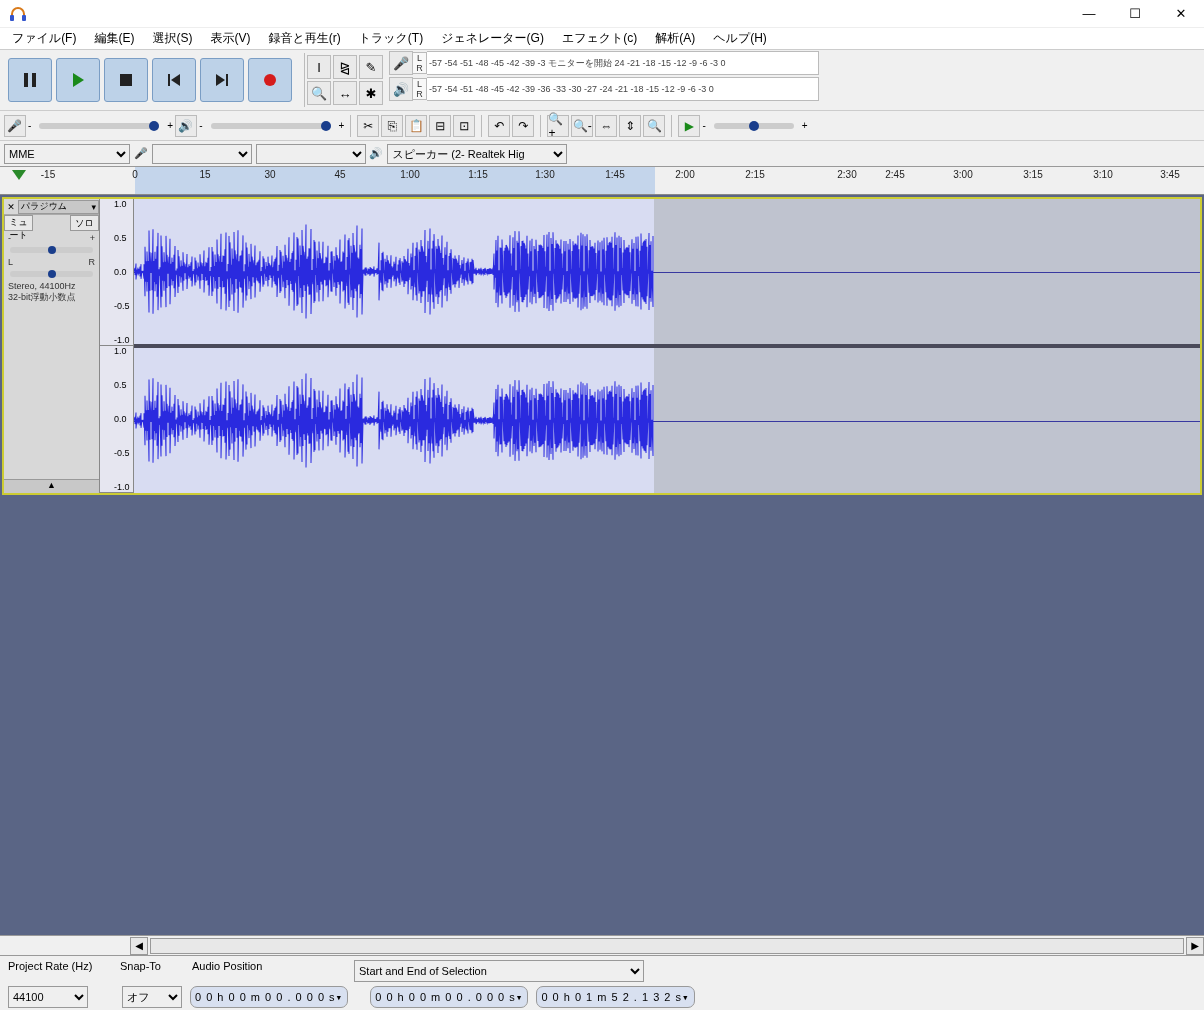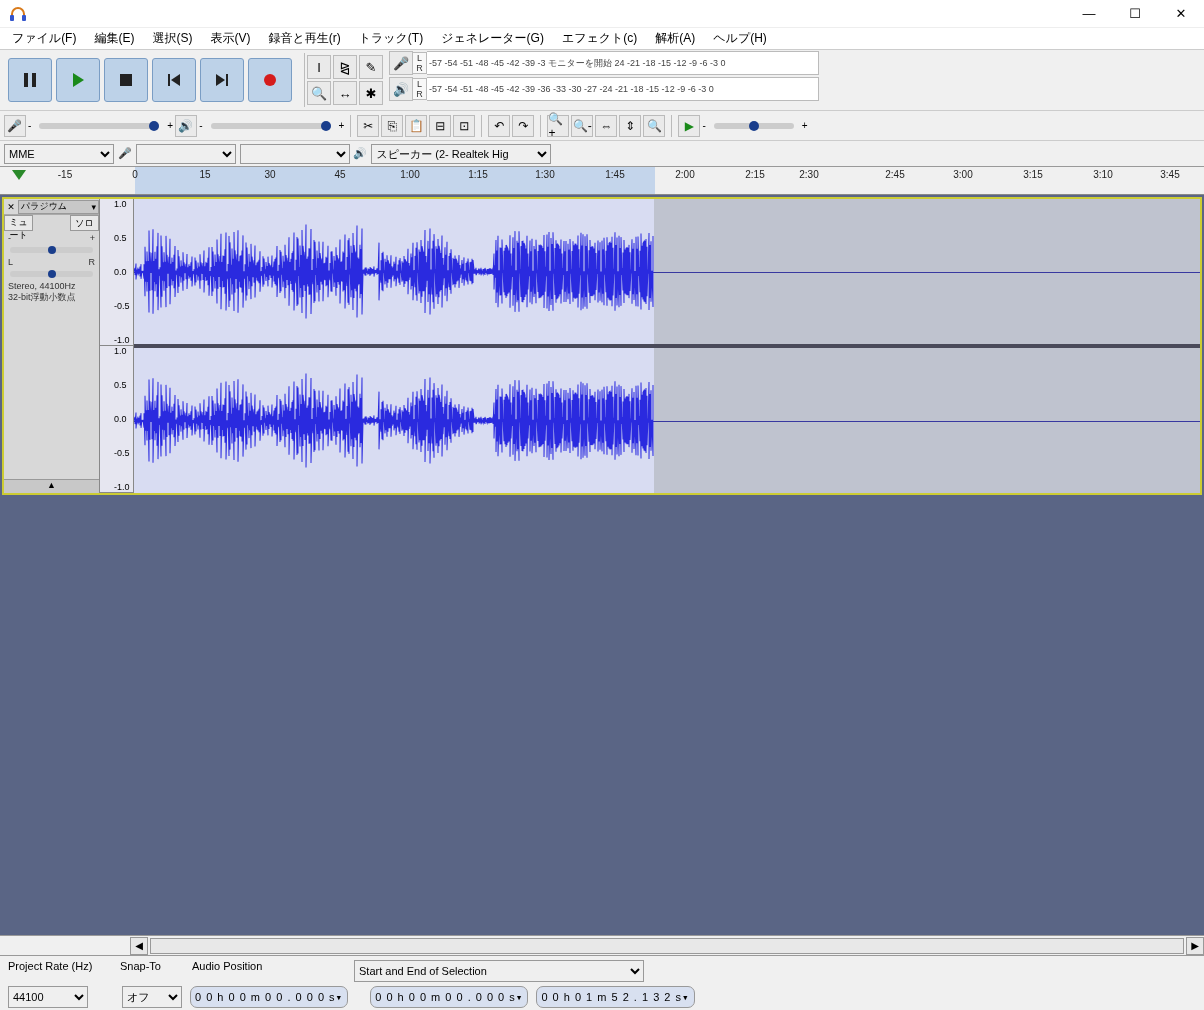--- a/index.html
+++ b/index.html
@@ -182,45 +182,45 @@
     <div class="sep"></div>
     <div class="mini-icon" style="color:#1a8a1a;">▶</div>
     <span style="font-size:10px;">-</span>
     <div class="slider-sm" style="width:80px;">
         <div class="thumb" style="left:35px;"></div>
       </div>
     <span style="font-size:10px;">+</span>
   </div>
 
   <div class="device-bar">
-    <select style="width:110px;"><option>MME</option></select>
+    <select style="width:126px;"><option>MME</option></select>
     <span>🎤</span>
     <select style="width:100px;"><option></option></select>
     <select style="width:110px;"><option></option></select>
     <span>🔊</span>
     <select style="width:180px;"><option>スピーカー (2- Realtek Hig</option></select>
   </div>
 </div>
 
 <div class="timeline-ruler">
   <div class="sel-region"></div>
   <div class="tri"></div>
   <div id="ruler-ticks"></div>
-<div class="tick-label" style="left: 65px;">-15</div>
+<div class="tick-label" style="left: 48px;">-15</div>
     <div class="tick-label" style="left: 135px;">0</div>
     <div class="tick-label" style="left: 205px;">15</div>
     <div class="tick-label" style="left: 270px;">30</div>
     <div class="tick-label" style="left: 340px;">45</div>
     <div class="tick-label" style="left: 410px;">1:00</div>
     <div class="tick-label" style="left: 478px;">1:15</div>
     <div class="tick-label" style="left: 545px;">1:30</div>
     <div class="tick-label" style="left: 615px;">1:45</div>
     <div class="tick-label" style="left: 685px;">2:00</div>
     <div class="tick-label" style="left: 755px;">2:15</div>
-    <div class="tick-label" style="left: 809px;">2:30</div>
+    <div class="tick-label" style="left: 847px;">2:30</div>
     <div class="tick-label" style="left: 895px;">2:45</div>
     <div class="tick-label" style="left: 963px;">3:00</div>
     <div class="tick-label" style="left: 1033px;">3:15</div>
     <div class="tick-label" style="left: 1103px;">3:10</div>
     <div class="tick-label" style="left: 1170px;">3:45</div>
   </div>
 
 <div class="workspace">
   <div class="track">
     <div class="track-panel">

